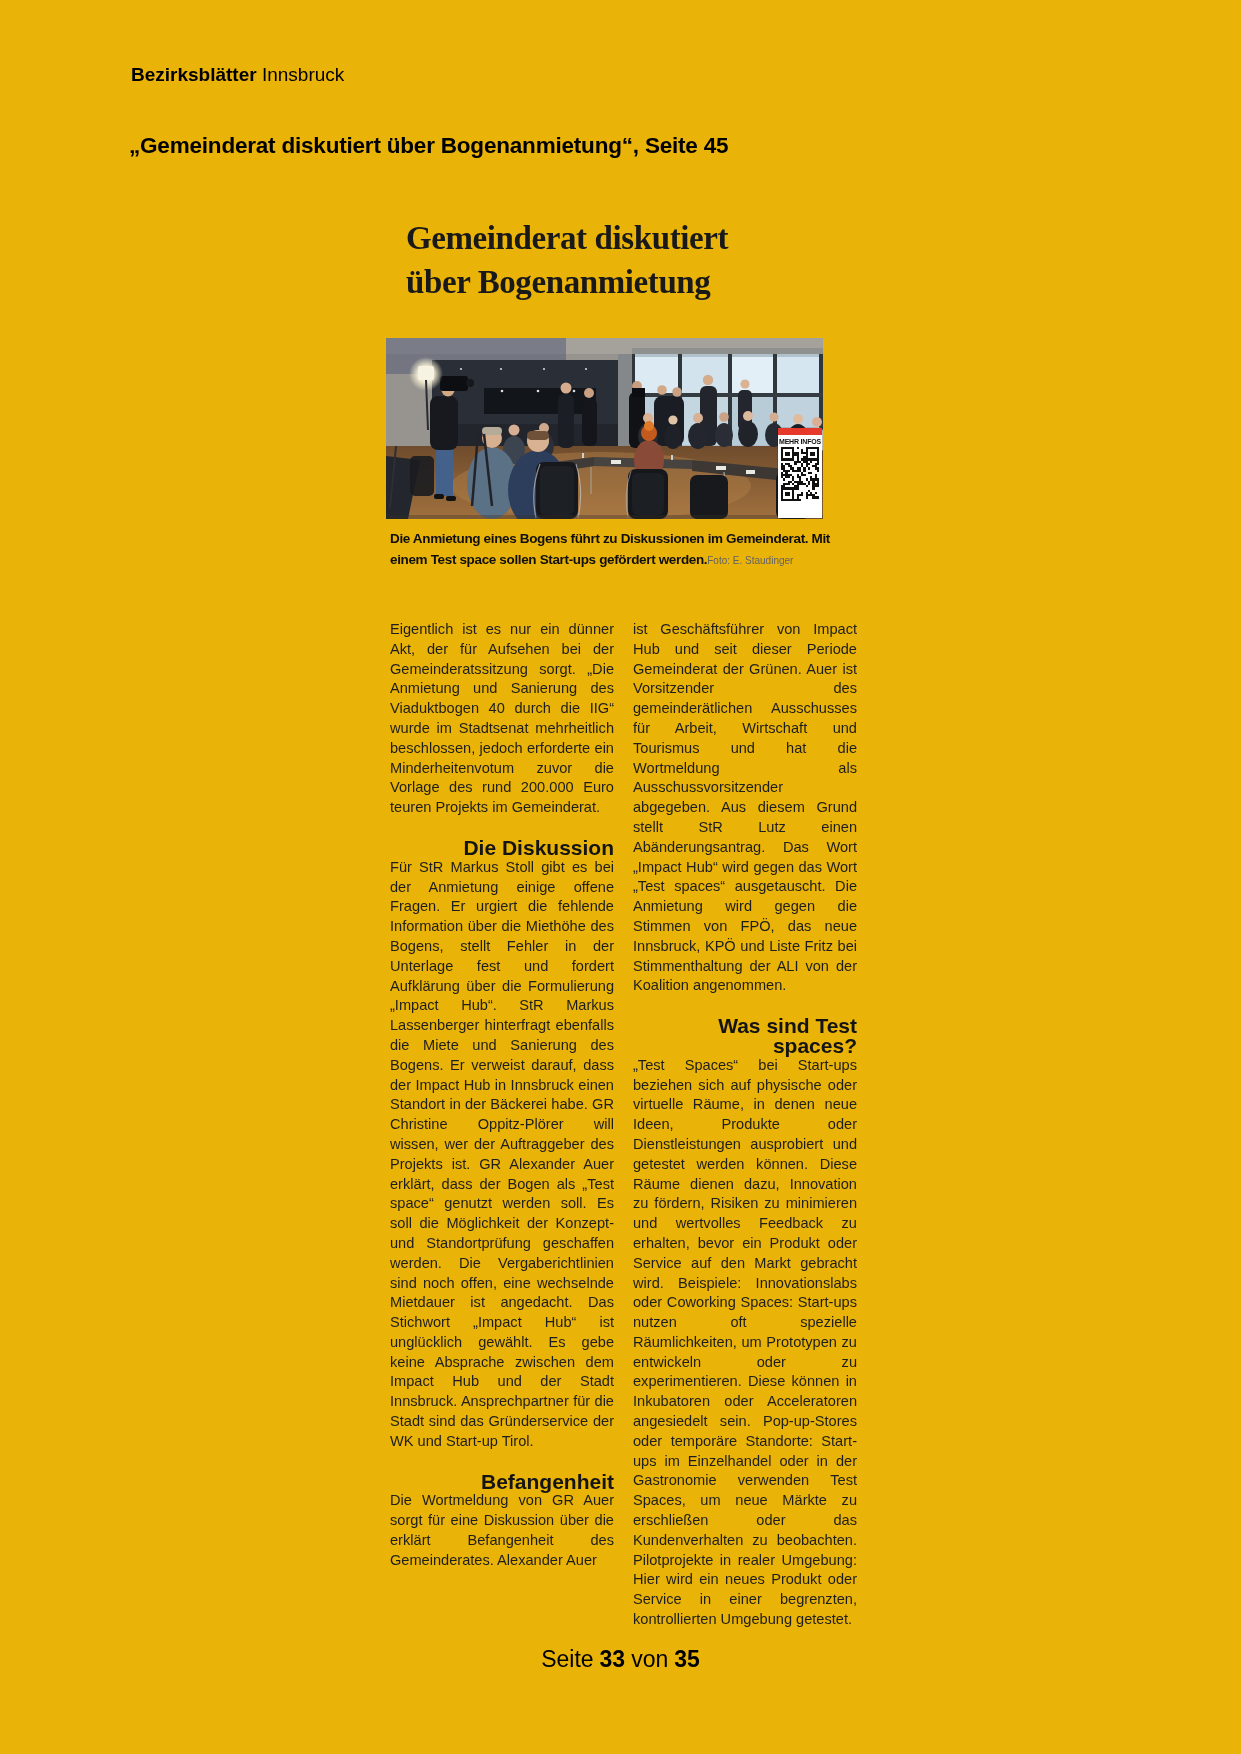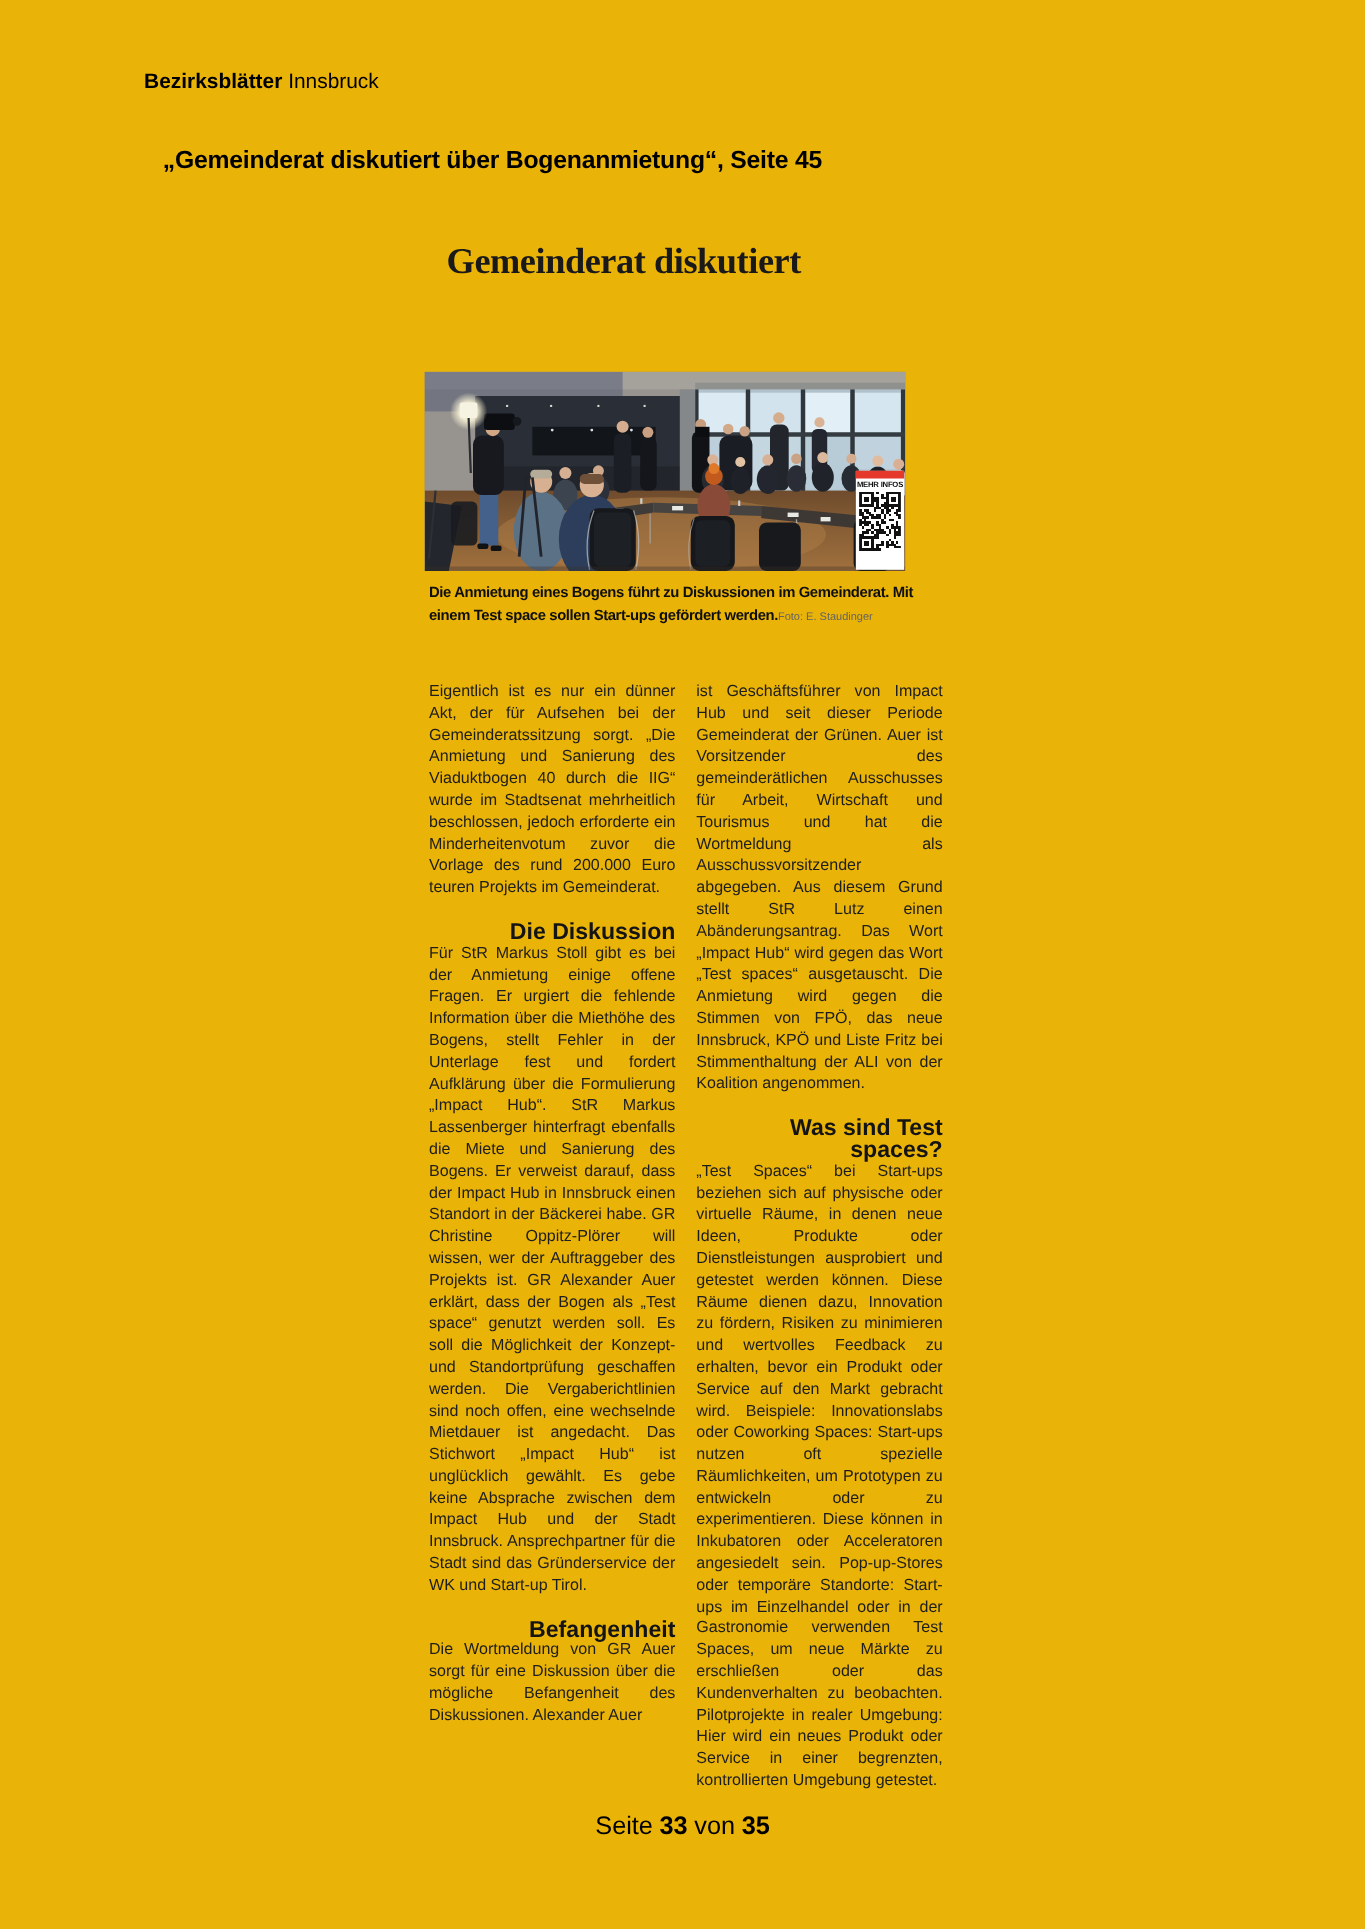--- a/index.html
+++ b/index.html
@@ -3,21 +3,21 @@
 <meta charset="utf-8">
 <style>
   html,body{margin:0;padding:0;background:#ffffff;}
   .page{
     position:relative;width:1241px;height:1754px;margin:0 auto;background:#eab308;
     font-family:"Liberation Sans",sans-serif;color:#000;overflow:hidden;
   }
   
   .clip-header{position:absolute;left:131px;top:64px;font-size:19px;line-height:22px;}
   .clip-header .brand{font-weight:bold;}
-  .clip-title{position:absolute;left:148px;top:133px;margin:0;font-size:22.5px;font-weight:bold;letter-spacing:-0.2px;}
+  .clip-title{position:absolute;left:129px;top:133px;margin:0;font-size:22.5px;font-weight:bold;letter-spacing:-0.2px;}
   
   .headline{
     position:absolute;left:406px;top:216px;width:450px;margin:0;
     font-family:"Liberation Serif",serif;font-weight:bold;
     font-size:33px;line-height:44px;color:#191919;letter-spacing:-0.4px;
   }
   
   .photo{position:absolute;left:386px;top:338px;width:437px;height:181px;overflow:hidden;background:#8d8d8b;}
   .photo svg.scene{display:block;width:100%;height:100%;}
   .qr-box{position:absolute;top:90px;right:1px;width:44px;height:90px;background:#fff;box-shadow:0 0 0 1px rgba(0,0,0,.15);}
@@ -50,20 +50,21 @@
   <div class="clip-header">
     <span class="brand">Bezirksblätter</span>
     <span class="brand-region">Innsbruck</span>
   </div>
 
   <h2 class="clip-title">„Gemeinderat diskutiert über Bogenanmietung“, Seite 45</h2>
 
   <article>
     <h1 class="headline">
       <span>Gemeinderat diskutiert</span><br>
+      <span>über Bogenanmietung</span>
     </h1>
 
     <div class="photo">
       <svg class="scene" viewBox="0 0 437 181" preserveAspectRatio="none" aria-hidden="true">
         <defs>
           <linearGradient id="floorG" x1="0" y1="0" x2="0" y2="1">
             <stop offset="0" stop-color="#6f4c2d"></stop>
               <stop offset="1" stop-color="#a1713e"></stop>
           </linearGradient>
           <radialGradient id="glow">
@@ -351,21 +352,21 @@
         <span class="caption-line">einem Test space sollen Start-ups gefördert werden.</span>
         <span class="credit">Foto: E. Staudinger</span>
       </div>
     </div>
 
     <div class="col col-left">
         <p class="para">Eigentlich ist es nur ein dünner Akt, der für Aufsehen bei der Gemeinderatssitzung sorgt. „Die Anmietung und Sanierung des Viaduktbogen 40 durch die IIG“ wurde im Stadtsenat mehrheitlich beschlossen, jedoch erforderte ein Minderheitenvotum zuvor die Vorlage des rund 200.000 Euro teuren Projekts im Gemeinderat.</p>
         <h3 class="subhead">Die Diskussion</h3>
         <p class="para">Für StR Markus Stoll gibt es bei der Anmietung einige offene Fragen. Er urgiert die fehlende Information über die Miethöhe des Bogens, stellt Fehler in der Unterlage fest und fordert Aufklärung über die Formulierung „Impact Hub“. StR Markus Lassenberger hinterfragt ebenfalls die Miete und Sanierung des Bogens. Er verweist darauf, dass der Impact Hub in Innsbruck einen Standort in der Bäckerei habe. GR Christine Oppitz-Plörer will wissen, wer der Auftraggeber des Projekts ist. GR Alexander Auer erklärt, dass der Bogen als „Test space“ genutzt werden soll. Es soll die Möglichkeit der Konzept- und Standortprüfung geschaffen werden. Die Vergaberichtlinien sind noch offen, eine wechselnde Mietdauer ist angedacht. Das Stichwort „Impact Hub“ ist unglücklich gewählt. Es gebe keine Absprache zwischen dem Impact Hub und der Stadt Innsbruck. Ansprechpartner für die Stadt sind das Gründerservice der WK und Start-up Tirol.</p>
         <h3 class="subhead">Befangenheit</h3>
-        <p class="para">Die Wortmeldung von GR Auer sorgt für eine Diskussion über die mögliche Befangenheit des Diskussionen. Alexander Auer</p>
+        <p class="para">Die Wortmeldung von GR Auer sorgt für eine Diskussion über die erklärt Befangenheit des Gemeinderates. Alexander Auer</p>
       </div>
     <div class="col col-right">
         <p class="para">ist Geschäftsführer von Impact Hub und seit dieser Periode Gemeinderat der Grünen. Auer ist Vorsitzender des gemeinderätlichen Ausschusses für Arbeit, Wirtschaft und Tourismus und hat die Wortmeldung als Ausschussvorsitzender abgegeben. Aus diesem Grund stellt StR Lutz einen Abänderungsantrag. Das Wort „Impact Hub“ wird gegen das Wort „Test spaces“ ausgetauscht. Die Anmietung wird gegen die Stimmen von FPÖ, das neue Innsbruck, KPÖ und Liste Fritz bei Stimmenthaltung der ALI von der Koalition angenommen.</p>
         <h3 class="subhead">Was sind Test spaces?</h3>
         <p class="para">„Test Spaces“ bei Start-ups beziehen sich auf physische oder virtuelle Räume, in denen neue Ideen, Produkte oder Dienstleistungen ausprobiert und getestet werden können. Diese Räume dienen dazu, Innovation zu fördern, Risiken zu minimieren und wertvolles Feedback zu erhalten, bevor ein Produkt oder Service auf den Markt gebracht wird. Beispiele: Innovationslabs oder Coworking Spaces: Start-ups nutzen oft spezielle Räumlichkeiten, um Prototypen zu entwickeln oder zu experimentieren. Diese können in Inkubatoren oder Acceleratoren angesiedelt sein. Pop-up-Stores oder temporäre Standorte: Start-ups im Einzelhandel oder in der Gastronomie verwenden Test Spaces, um neue Märkte zu erschließen oder das Kundenverhalten zu beobachten. Pilotprojekte in realer Umgebung: Hier wird ein neues Produkt oder Service in einer begrenzten, kontrollierten Umgebung getestet.</p>
       </div>
   </article>
 
   <div class="footer">
     <span>Seite</span><b>33</b><span>von</span><b>35</b>

